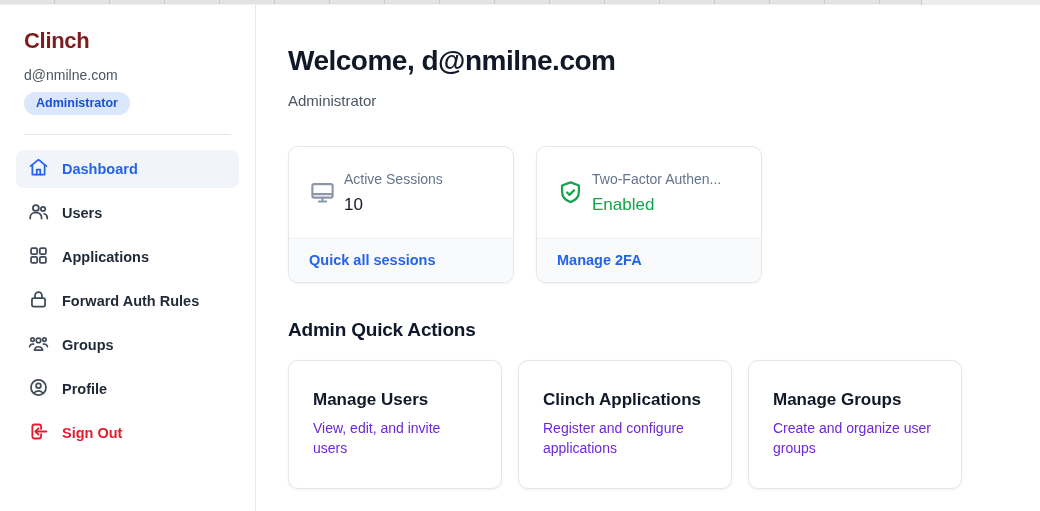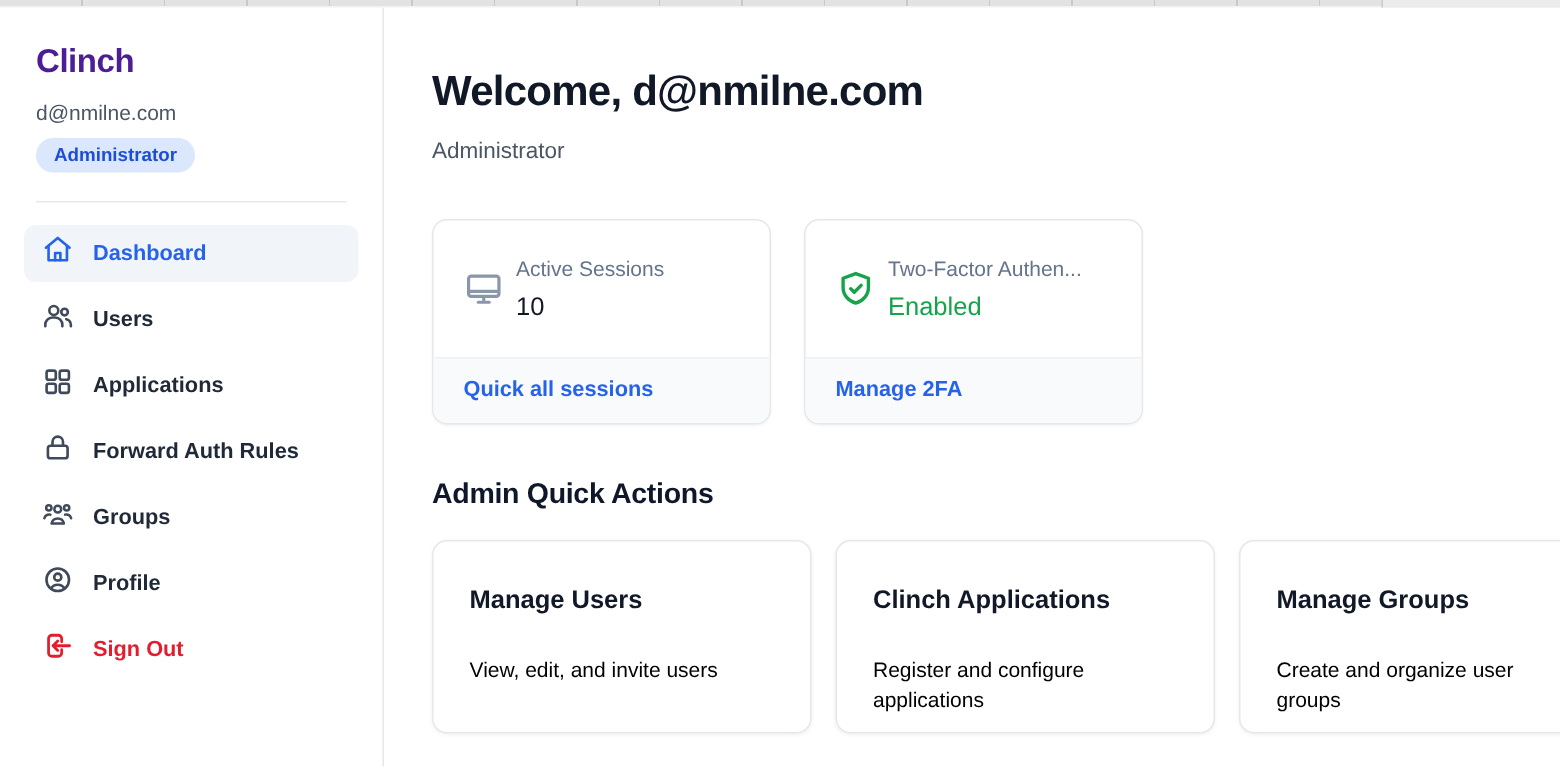--- a/index.html
+++ b/index.html
@@ -10,21 +10,21 @@
   .top-strip { position:relative; height:5px; width:100%;
     background:repeating-linear-gradient(to right, #e3e3e3 0 54px, #c9c9c9 54px 55px);
     border-bottom:1px solid #f2f2f2; }
   .top-strip::after { content:""; position:absolute; right:0; top:0; height:5px; width:118px;
     background:#ececec; border-left:1px solid #c9c9c9; }
 
   .app { display:flex; height:506px; }
 
   
   .sidebar { width:256px; flex:0 0 256px; border-right:1px solid #e5e7eb; padding:23px 16px 0; }
-  .brand { font-size:22px; font-weight:800; color:#4c1d95; letter-spacing:-0.3px; padding-left:8px; }
+  .brand { font-size:22px; font-weight:800; color:#7f1d1d; letter-spacing:-0.3px; padding-left:8px; }
   .email { font-size:14px; color:#4b5563; margin-top:13px; padding-left:8px; }
   .badge { display:inline-block; margin:9px 0 0 8px; padding:4px 12px 5px; border-radius:12px;
     background:#dbe7fc; color:#1d4ed8; font-size:12.5px; font-weight:700; }
   .divider { border:none; border-top:1px solid #e5e7eb; margin:19px 8px 15px; }
 
   .nav { display:flex; flex-direction:column; gap:6px; }
   .nav-item { display:flex; align-items:center; gap:13px; height:38px; padding:12px 12px;
     border-radius:8px; text-decoration:none; cursor:pointer; }
   .nav-item .lbl { font-size:14.5px; font-weight:700; color:#1f2937; }
   .nav-item svg { width:21px; height:21px; stroke:#3f4a5a; }
@@ -47,24 +47,24 @@
   .stat-label { font-size:14px; color:#64748b; white-space:nowrap; overflow:hidden;
     text-overflow:ellipsis; max-width:150px; }
   .stat-value { font-size:17px; font-weight:400; color:#111827; margin-top:8px; }
   .stat-value.green { color:#16a34a; }
   .stat-footer { border-top:1px solid #eef1f4; background:#f8fafc; padding:12px 20px 13px; }
   .stat-link { font-size:14.5px; font-weight:700; color:#2563eb; text-decoration:none; cursor:pointer; }
 
   .h2 { font-size:19px; font-weight:800; color:#0f172a; margin-top:36px; letter-spacing:-0.2px; }
 
   .action-row { display:flex; gap:16px; margin-top:19px; }
-  .action-card { width:253px; height:129px; background:#fff; border:1px solid #e5e7eb;
+  .action-card { width:214px; height:129px; background:#fff; border:1px solid #e5e7eb;
     border-radius:10px; box-shadow:0 1px 3px rgba(16,24,40,.06); padding:29px 24px 0; cursor:pointer; }
   .action-title { font-size:17px; font-weight:800; color:#111827; }
-  .action-desc { font-size:14px; color:#000000; margin-top:26px; line-height:1.45; }
+  .action-desc { font-size:14px; color:#6d28d9; margin-top:8px; line-height:1.45; }
 </style>
 </head>
 <body>
 
 <div class="top-strip"></div>
 
 <div class="app">
 
   <aside class="sidebar">
     <div class="brand">Clinch</div>

